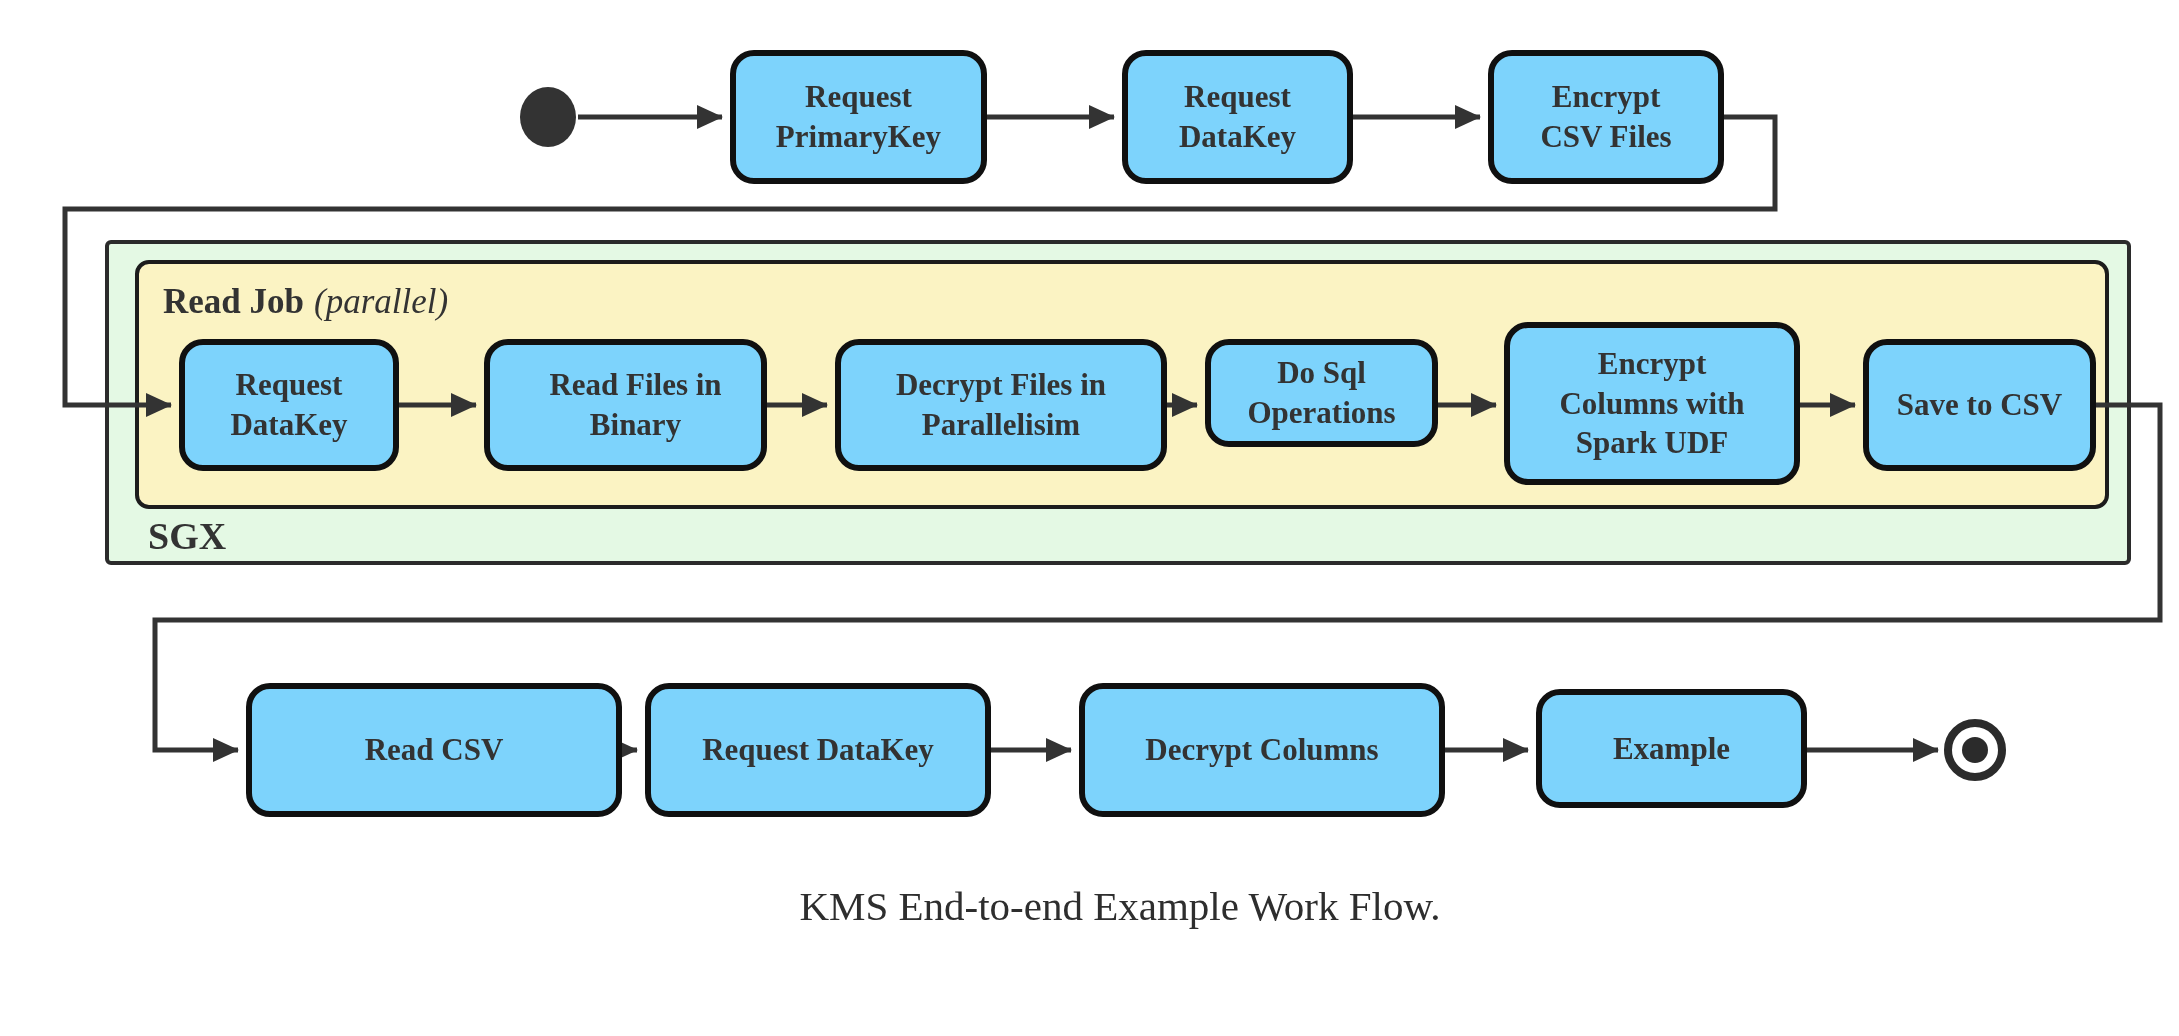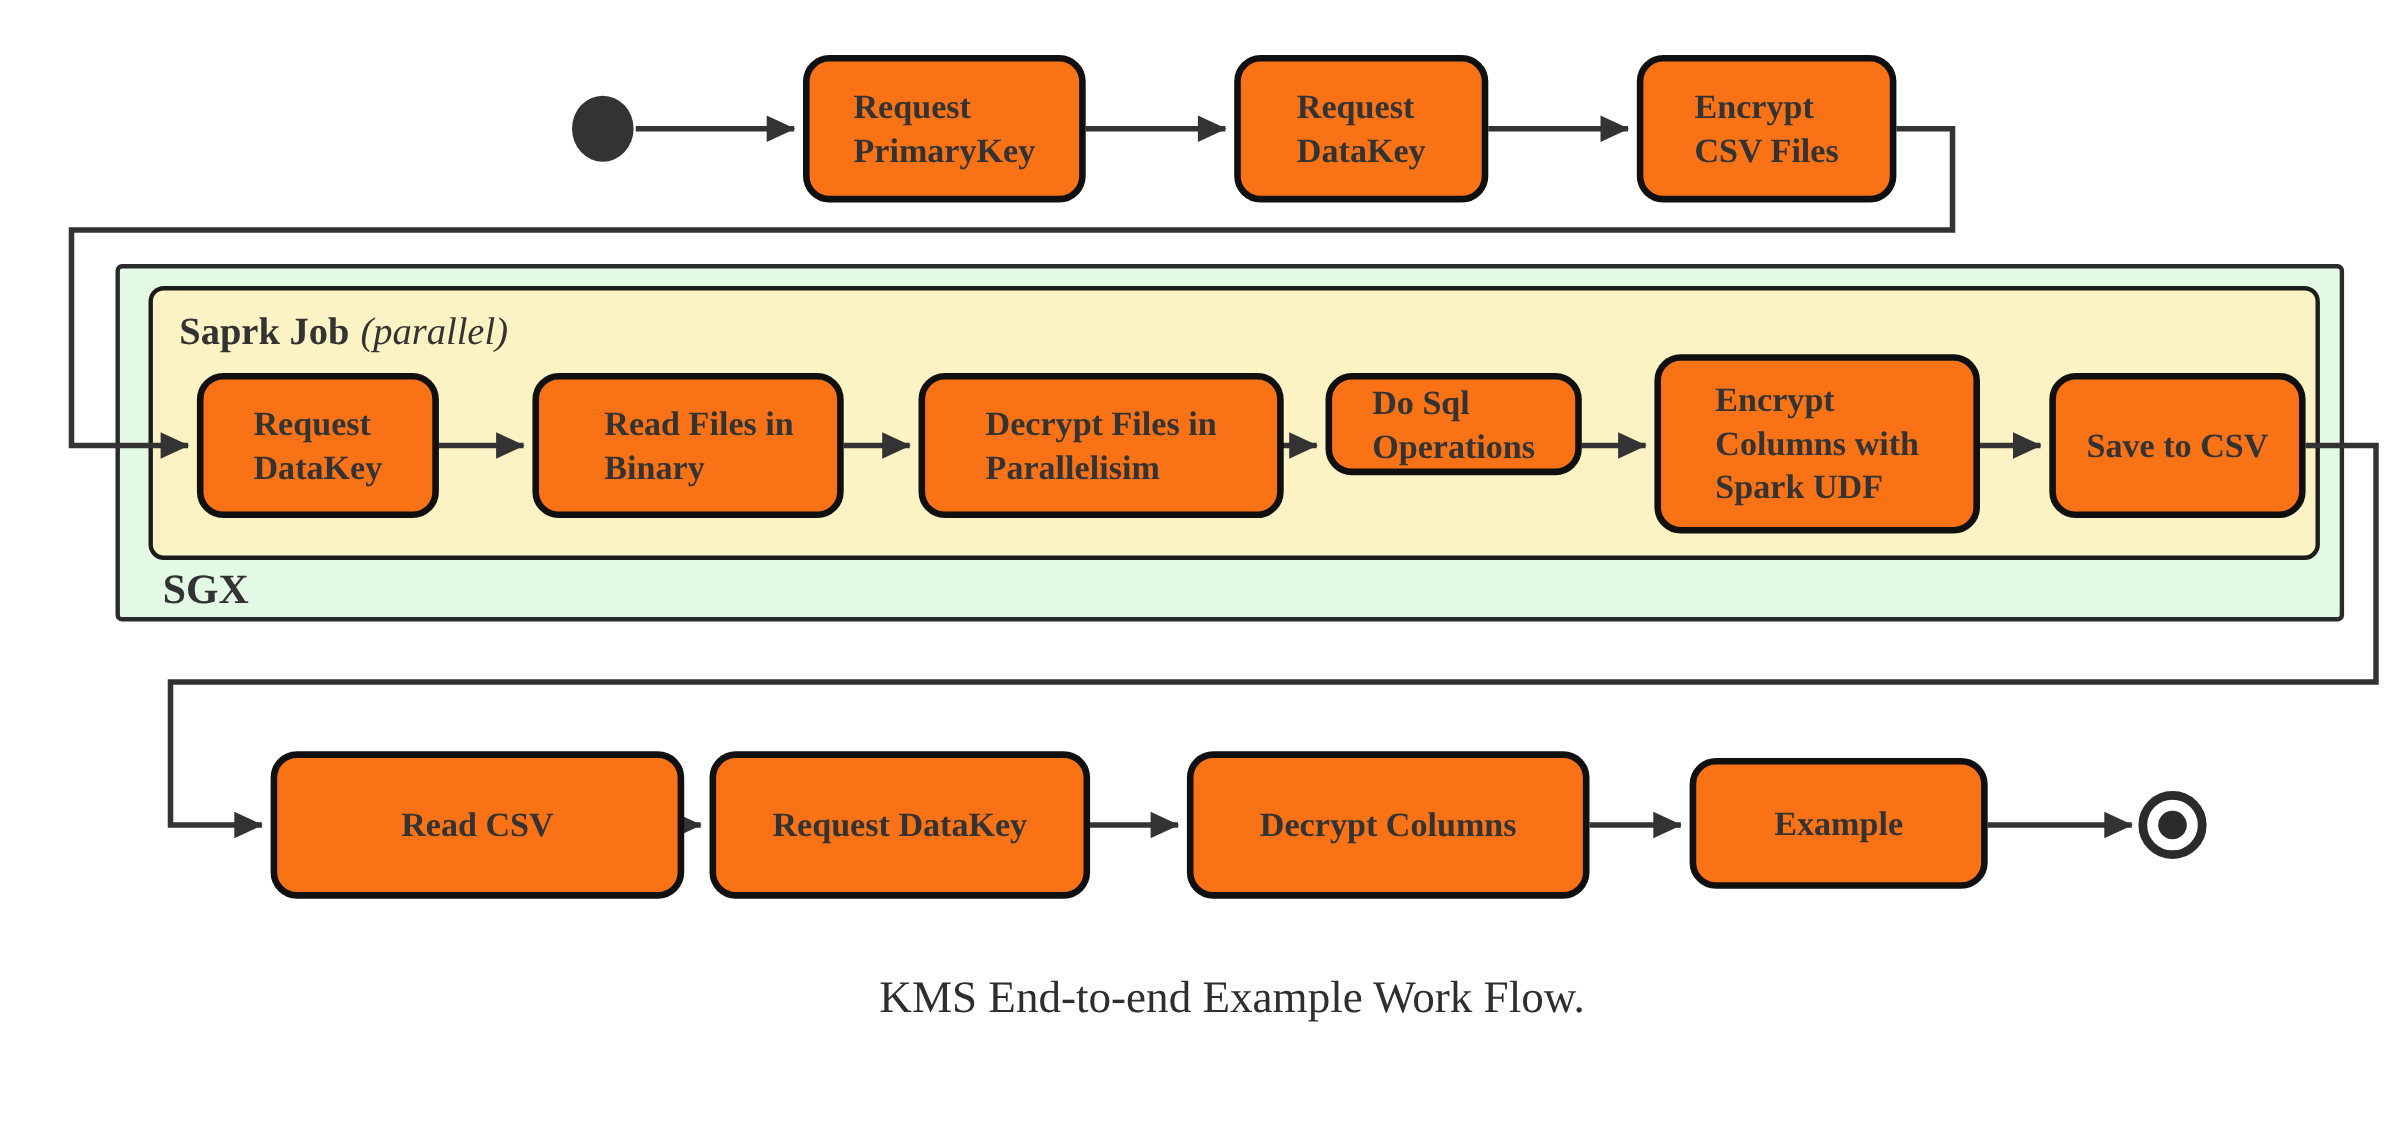--- a/index.html
+++ b/index.html
@@ -28,27 +28,27 @@
     font-weight: bold;
     white-space: nowrap;
   }
   .spark-label { font-size: 35px; }
   .spark-label .anno { font-weight: normal; font-style: italic; margin-left: 10px; }
   .sgx-label { font-size: 38px; }
   .wires { position: absolute; left: 0; top: 0; width: 2179px; height: 1036px; }
   .node {
     position: absolute;
     box-sizing: border-box;
-    background: #f97316;
+    background: #7dd3fc;
     border: 6px solid #101010;
     border-radius: 24px;
     display: flex;
     align-items: center;
     justify-content: center;
-    text-align: left;
+    text-align: center;
     color: #333333;
     font-weight: bold;
     font-size: 31px;
     line-height: 1.28;
     white-space: pre-line;
   }
   .caption {
     position: absolute;
     left: 620px;
     top: 882px;
@@ -62,21 +62,21 @@
 </style>
 </head>
 <body>
 
 <div class="stage">
 
   <div class="container-box sgx-box" style="left:105px; top:240px; width:2026px; height:325px;"></div>
 
   <div class="container-box spark-box" style="left:135px; top:260px; width:1974px; height:249px;"></div>
 
-  <div class="container-label spark-label" style="left:163px; top:282px;"><b>Saprk Job</b><span class="anno">(parallel)</span></div>
+  <div class="container-label spark-label" style="left:163px; top:282px;"><b>Read Job</b><span class="anno">(parallel)</span></div>
   <div class="container-label sgx-label" style="left:148px; top:514px;">SGX</div>
 
   <svg class="wires" viewBox="0 0 2179 1036">
     <defs>
       <marker id="arrow" markerUnits="userSpaceOnUse" markerWidth="30" markerHeight="28" refX="26" refY="13" orient="auto">
         <path d="M1,1 L27,13 L1,25 Z" fill="#333333"></path>
       </marker>
     </defs>
     <g stroke="#333333" stroke-width="5" fill="none">
       <path d="M 578 117 L 722 117" marker-end="url(#arrow)"></path>
@@ -105,21 +105,21 @@
 DataKey</div>
   <div class="node" style="left:1488px; top:50px; width:236px; height:134px;">Encrypt
 CSV Files</div>
 
   <div class="node" style="left:179px; top:339px; width:220px; height:132px;">Request
 DataKey</div>
   <div class="node" style="left:484px; top:339px; width:283px; height:132px;padding-left:20px;">Read Files in
 Binary</div>
   <div class="node" style="left:835px; top:339px; width:332px; height:132px;">Decrypt Files in
 Parallelisim</div>
-  <div class="node" style="left:1205px; top:339px; width:233px; height:93px;">Do Sql
+  <div class="node" style="left:1205px; top:339px; width:233px; height:108px;">Do Sql
 Operations</div>
   <div class="node" style="left:1504px; top:322px; width:296px; height:163px;">Encrypt
 Columns with
 Spark UDF</div>
   <div class="node" style="left:1863px; top:339px; width:233px; height:132px;">Save to CSV</div>
 
   <div class="node" style="left:246px; top:683px; width:376px; height:134px;">Read CSV</div>
   <div class="node" style="left:645px; top:683px; width:346px; height:134px;">Request DataKey</div>
   <div class="node" style="left:1079px; top:683px; width:366px; height:134px;">Decrypt Columns</div>
   <div class="node" style="left:1536px; top:689px; width:271px; height:119px;">Example</div>

